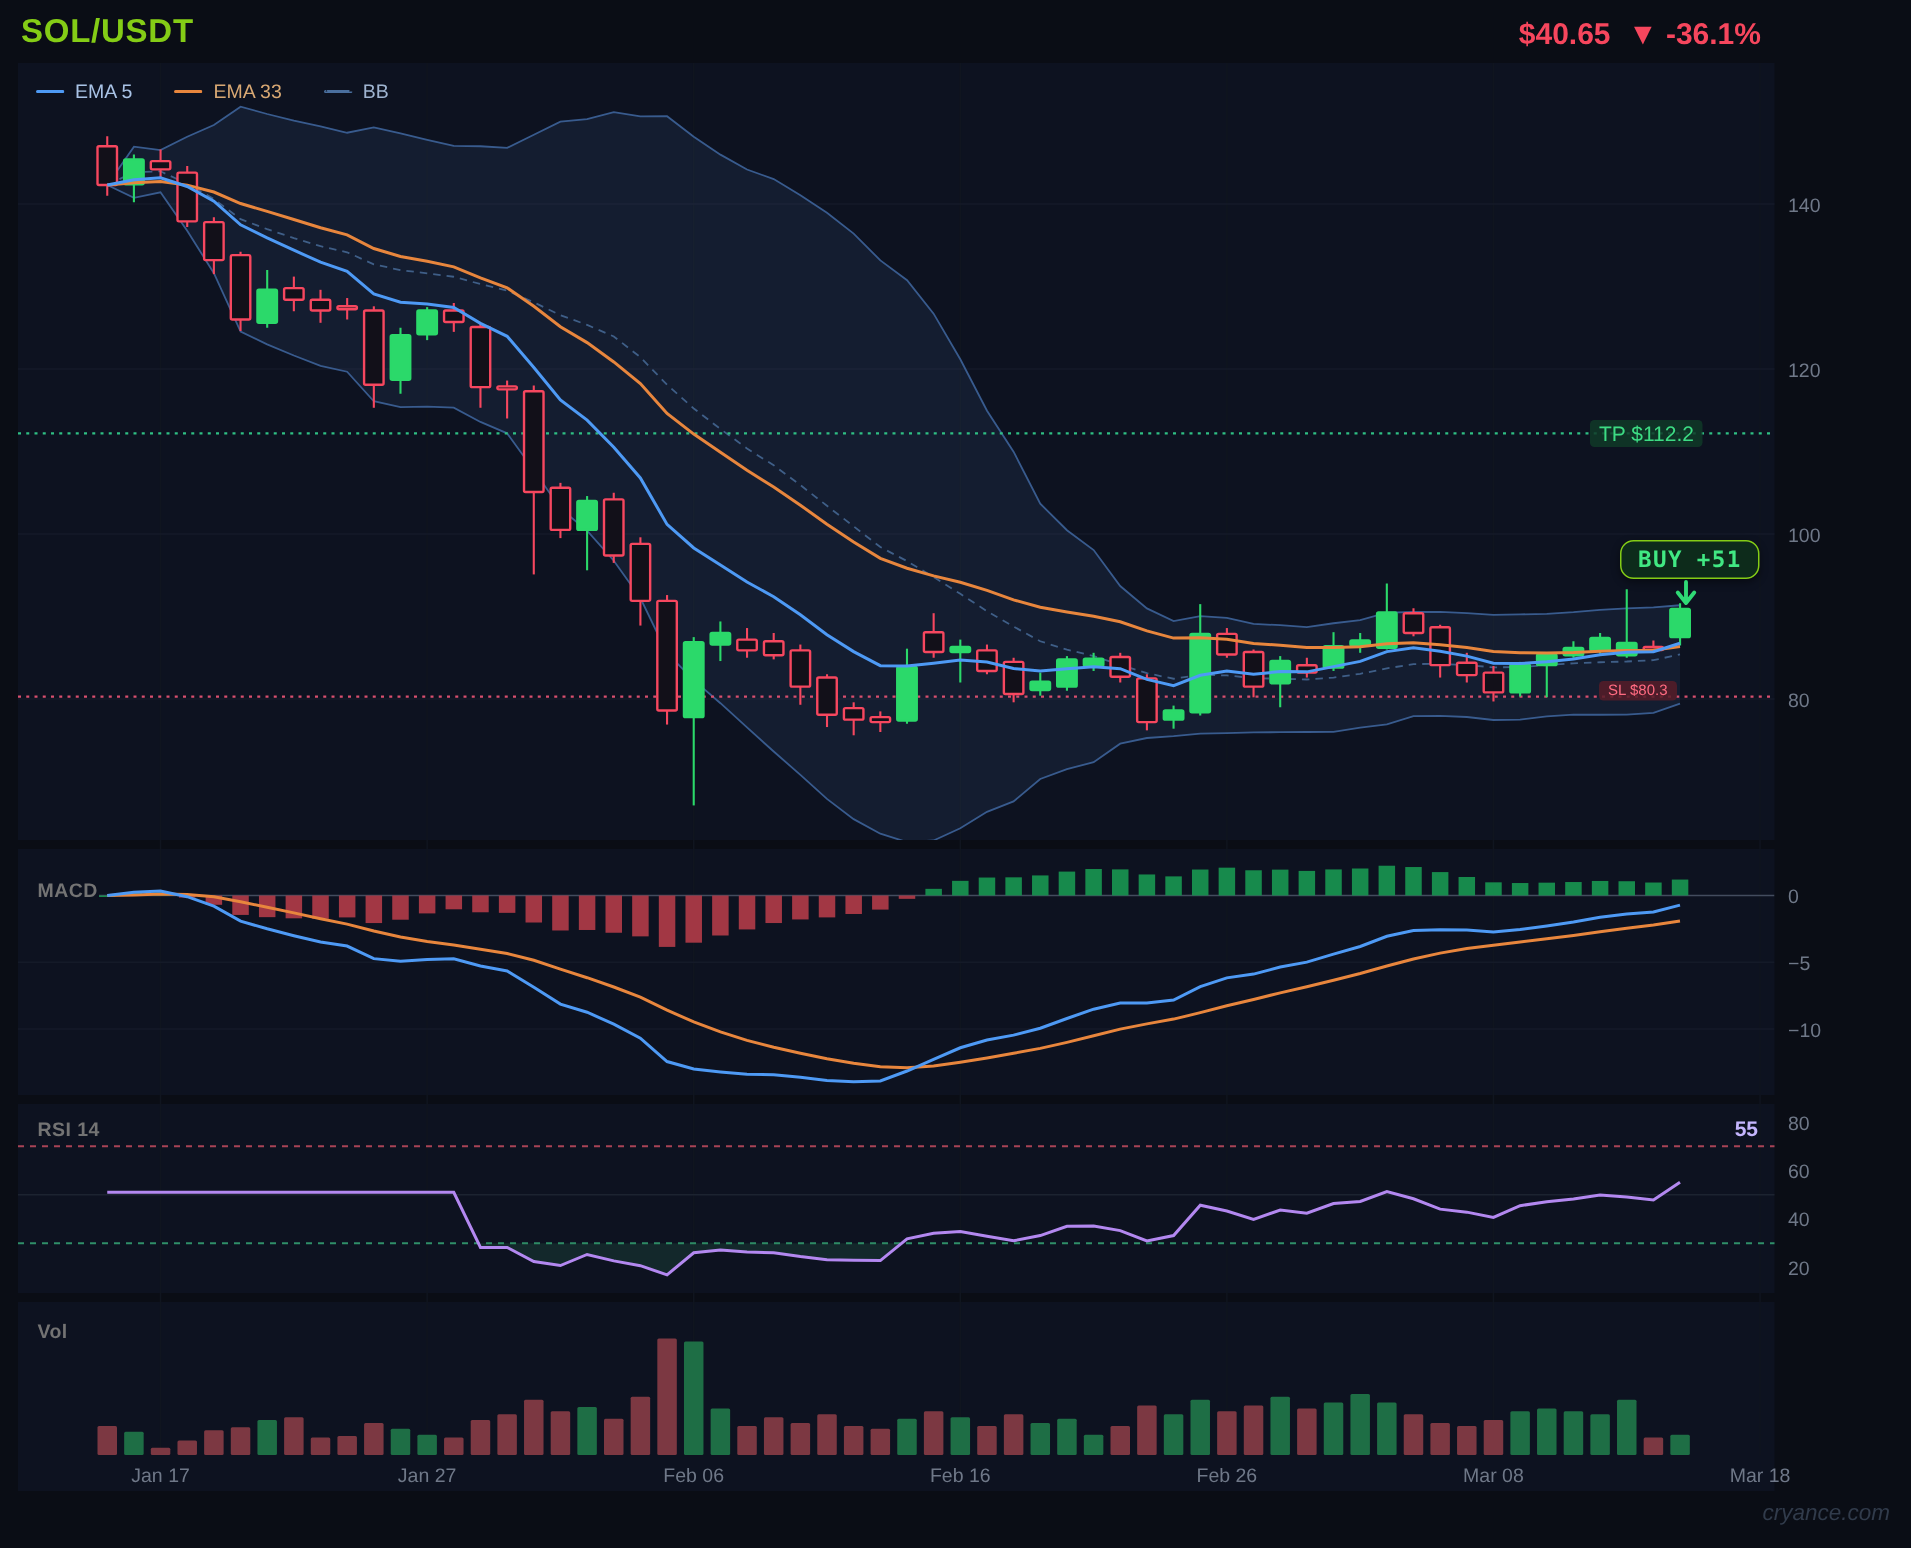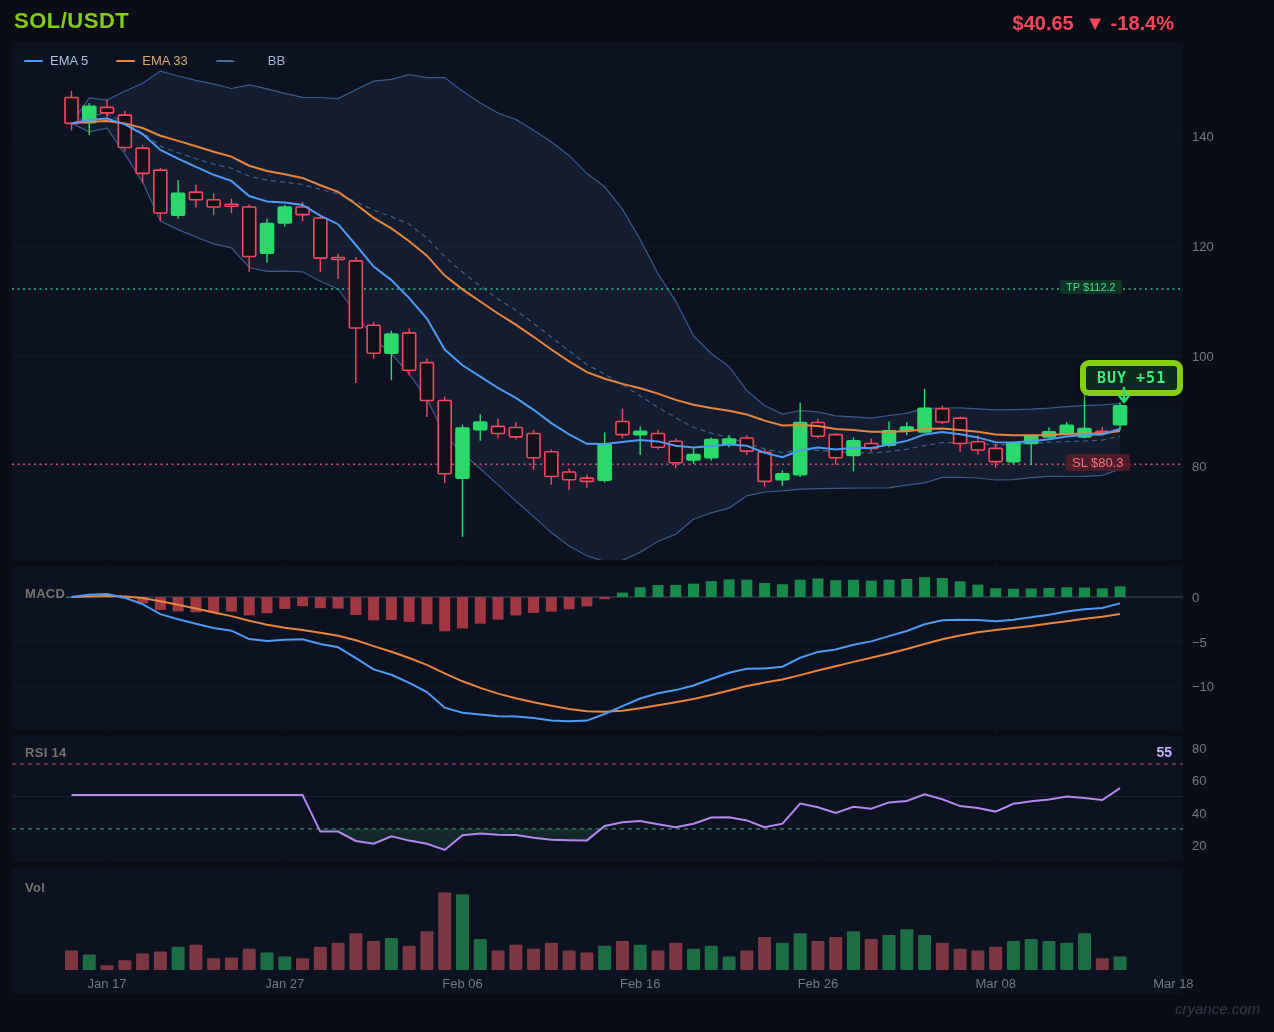--- a/index.html
+++ b/index.html
@@ -6,27 +6,27 @@
   #app{position:relative;width:1274px;height:1032px;background:#0a0d15;overflow:hidden;
        font-family:"Liberation Sans",sans-serif;color:#d5dbe6;}
   #chart{position:absolute;left:0;top:0;}
   .hdr-title{position:absolute;left:14px;top:8px;font-size:22px;font-weight:bold;color:#84cc16;letter-spacing:.5px;}
   .hdr-price{position:absolute;right:100px;top:12px;font-size:20px;font-weight:bold;color:#f6465d;white-space:nowrap;}
   .hdr-price span{margin-left:6px;}
   .legend{position:absolute;left:24px;top:53px;display:flex;gap:28px;align-items:center;font-size:13px;}
   .legend .item{display:flex;gap:7px;align-items:center;}
   .sw{width:19px;height:0;border-top:2.5px solid;border-radius:2px;display:inline-block;}
   .sw.dash{border-top-style:dashed;border-top-width:2px;}
-  .lbl-ema9{color:#a9c3e6;} .lbl-ema21{color:#d8a873;} .lbl-bb{color:#9fb4d0;margin-left:26px;}
+  .lbl-ema9{color:#a9c3e6;} .lbl-ema21{color:#d8a873;} .lbl-bb{color:#9fb4d0;}
   .panel-label{position:absolute;left:25px;font-size:13px;font-weight:bold;color:#737373;letter-spacing:.3px;}
-  .pill{position:absolute;font-size:11px;padding:1px 6px;border-radius:3px;white-space:nowrap;}
+  .pill{position:absolute;font-size:14px;padding:1px 6px;border-radius:3px;white-space:nowrap;}
   .pill-tp{left:1060px;top:280px;color:#3ddc84;background:rgba(16,58,40,.85);}
-  .pill-sl{left:1066px;top:454px;color:#ff6b81;background:rgba(86,28,40,.85);font-size:13px;}
+  .pill-sl{left:1066px;top:454px;color:#ff6b81;background:rgba(86,28,40,.85);font-size:10px;}
   .buy-badge{position:absolute;left:1080px;top:360px;display:flex;gap:9px;align-items:center;
-     background:#0d2b1b;border:6px solid #84cc16;border-radius:9px;padding:3px 11px;
+     background:#0d2b1b;border:1px solid #84cc16;border-radius:9px;padding:3px 11px;
      color:#41e883;font-family:"DejaVu Sans Mono",monospace;font-weight:bold;font-size:15px;letter-spacing:1px;
      box-shadow:0 2px 6px rgba(0,0,0,.45);}
   .buy-arrow{position:absolute;left:1115px;top:386px;width:18px;height:21px;}
   .rsi-val{position:absolute;left:1130px;top:744px;width:42px;text-align:right;
      color:#c4b5fd;font-weight:bold;font-size:14px;}
   .watermark{position:absolute;right:14px;top:1000px;font-size:15px;font-style:italic;color:#313b4b;}
 </style>
 </head>
 <body>
 
@@ -348,21 +348,21 @@
       <text x="462.484" y="988" fill="#6f7888" font-size="13" font-family="Liberation Sans, sans-serif" text-anchor="middle">Feb 06</text>
       <text x="640.204" y="988" fill="#6f7888" font-size="13" font-family="Liberation Sans, sans-serif" text-anchor="middle">Feb 16</text>
       <text x="817.924" y="988" fill="#6f7888" font-size="13" font-family="Liberation Sans, sans-serif" text-anchor="middle">Feb 26</text>
       <text x="995.6439999999999" y="988" fill="#6f7888" font-size="13" font-family="Liberation Sans, sans-serif" text-anchor="middle">Mar 08</text>
       <text x="1173.3639999999998" y="988" fill="#6f7888" font-size="13" font-family="Liberation Sans, sans-serif" text-anchor="middle">Mar 18</text>
     </svg>
 
   <div class="hdr-title">SOL/USDT</div>
   <div class="hdr-price">
     <span>$40.65</span>
-    <span>▼ -18.4%</span>
+    <span>▼ -36.1%</span>
   </div>
 
   <div class="legend">
     <div class="item">
       <span class="sw" style="border-color:#4e9af5"></span>
       <span class="lbl-ema9">EMA 5</span>
     </div>
     <div class="item">
       <span class="sw" style="border-color:#e8863d"></span>
       <span class="lbl-ema21">EMA 33</span>

